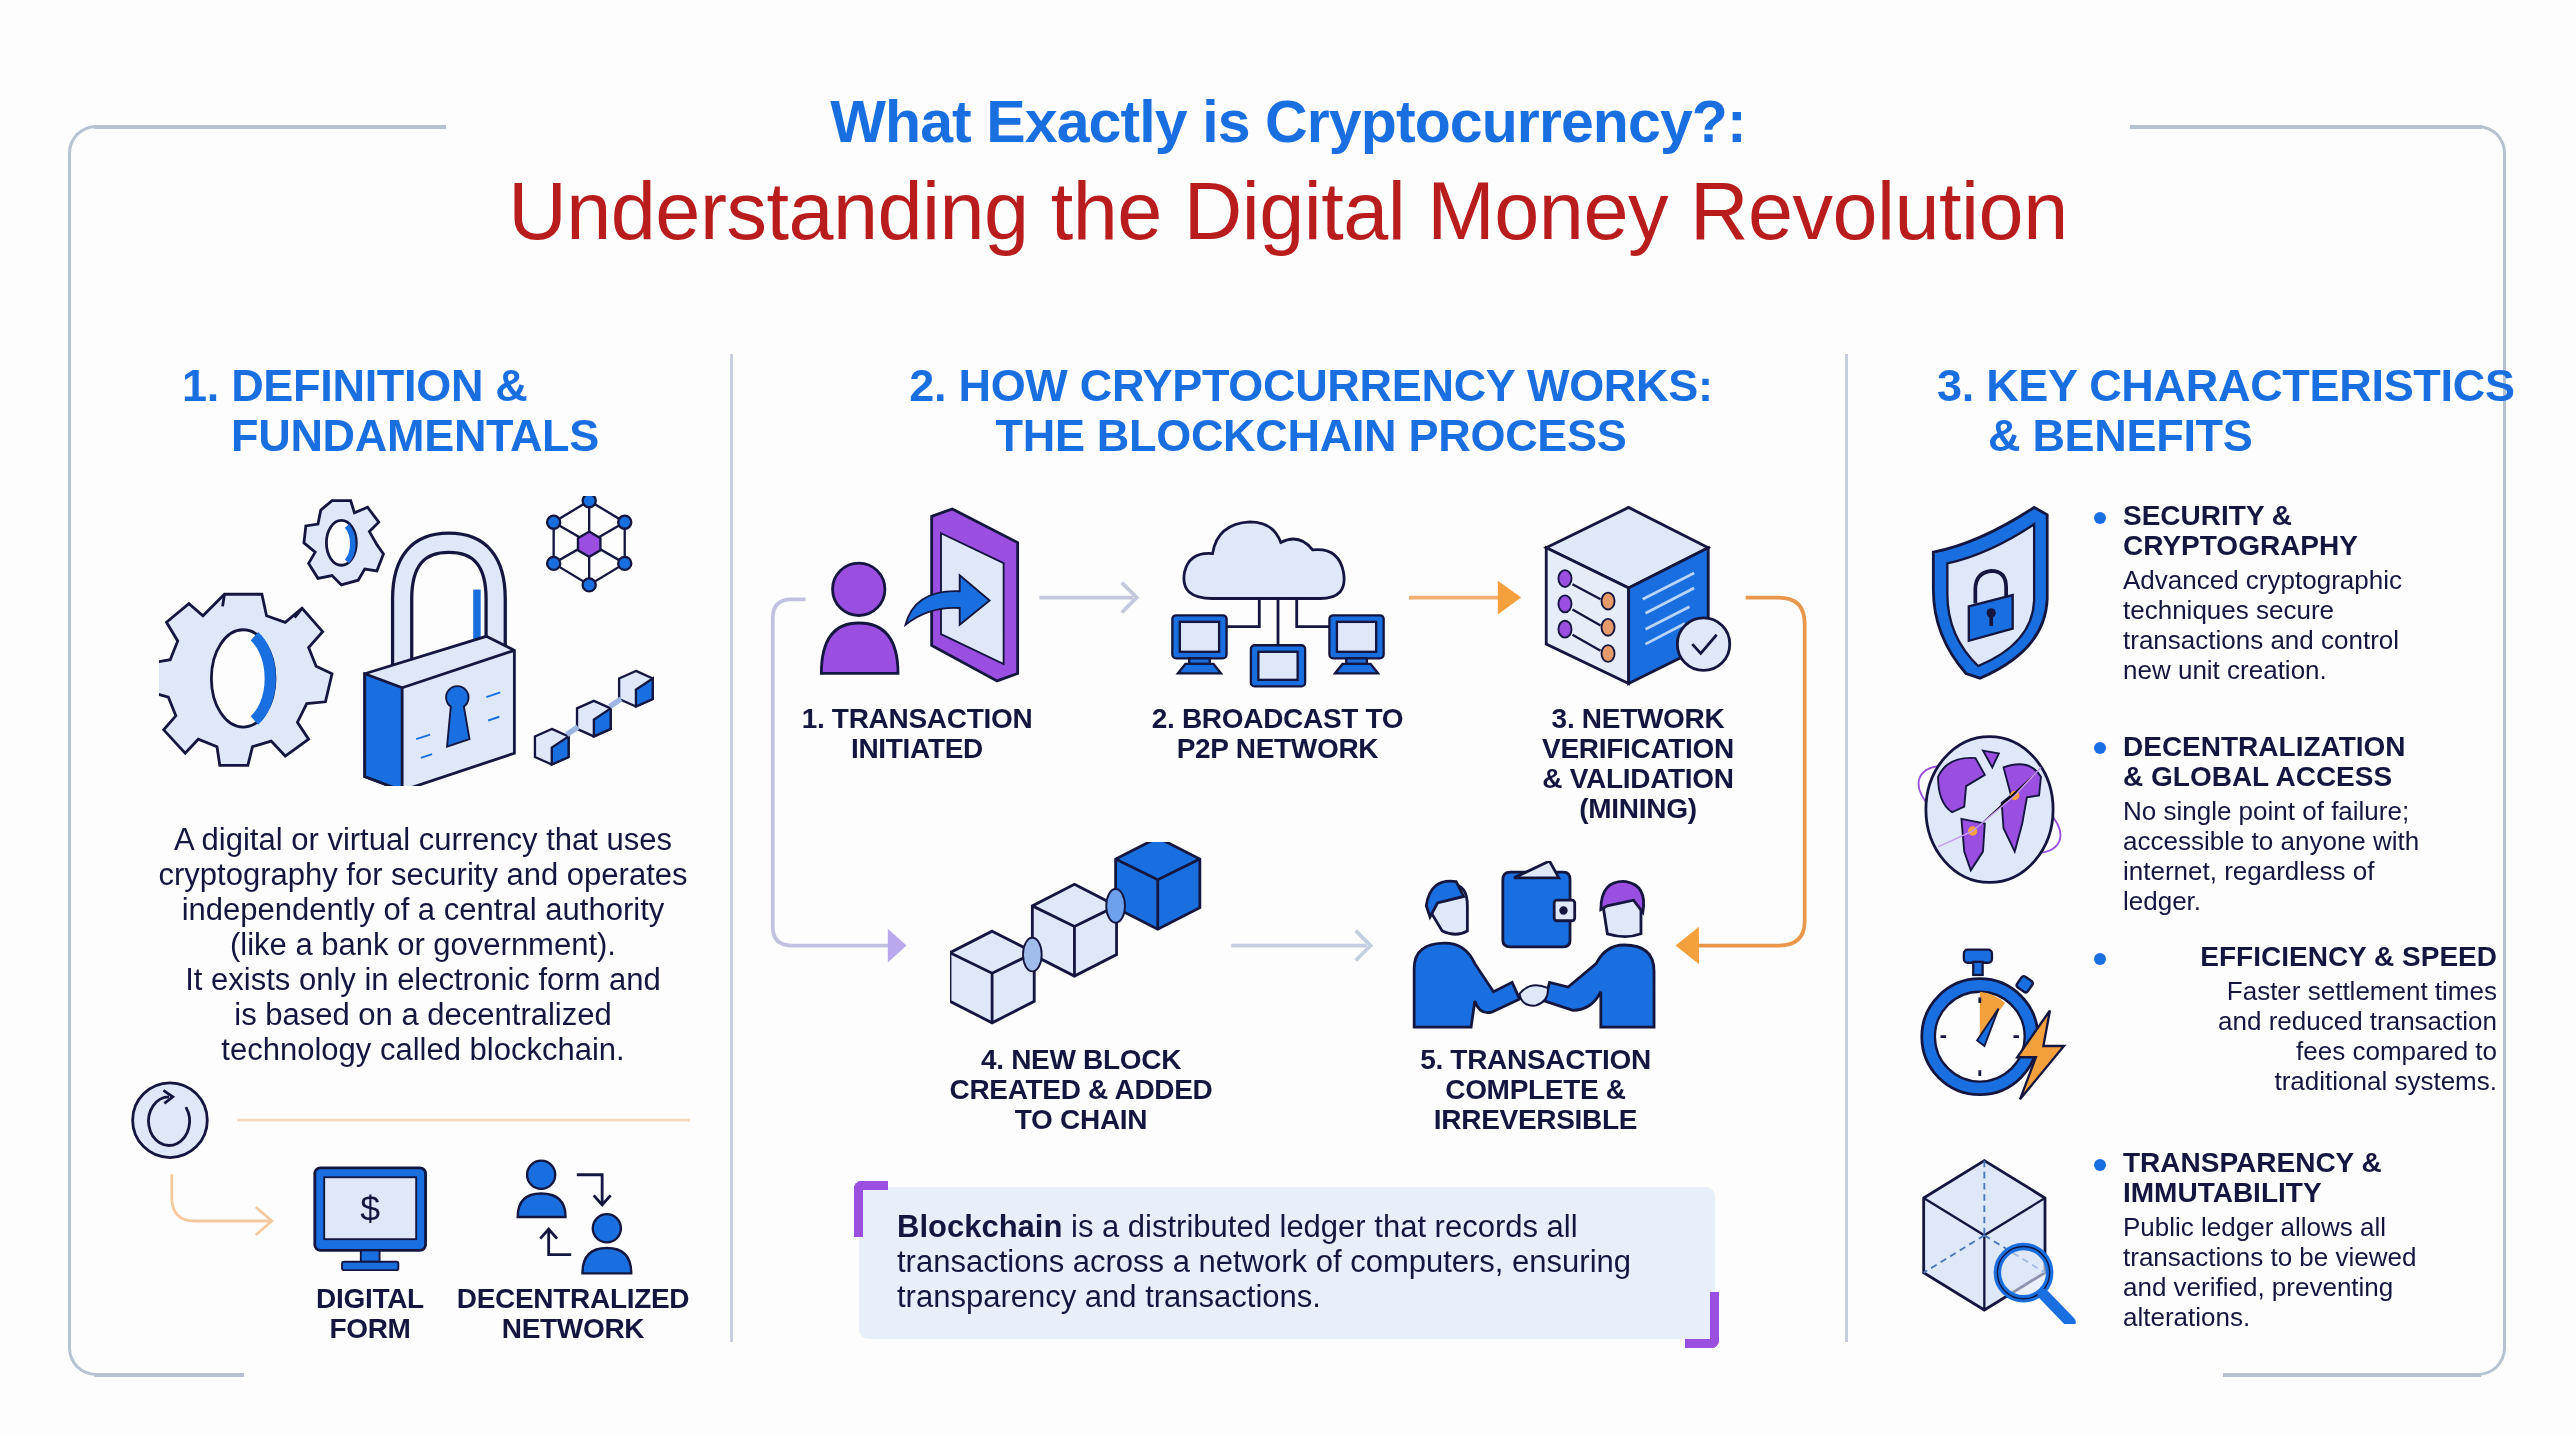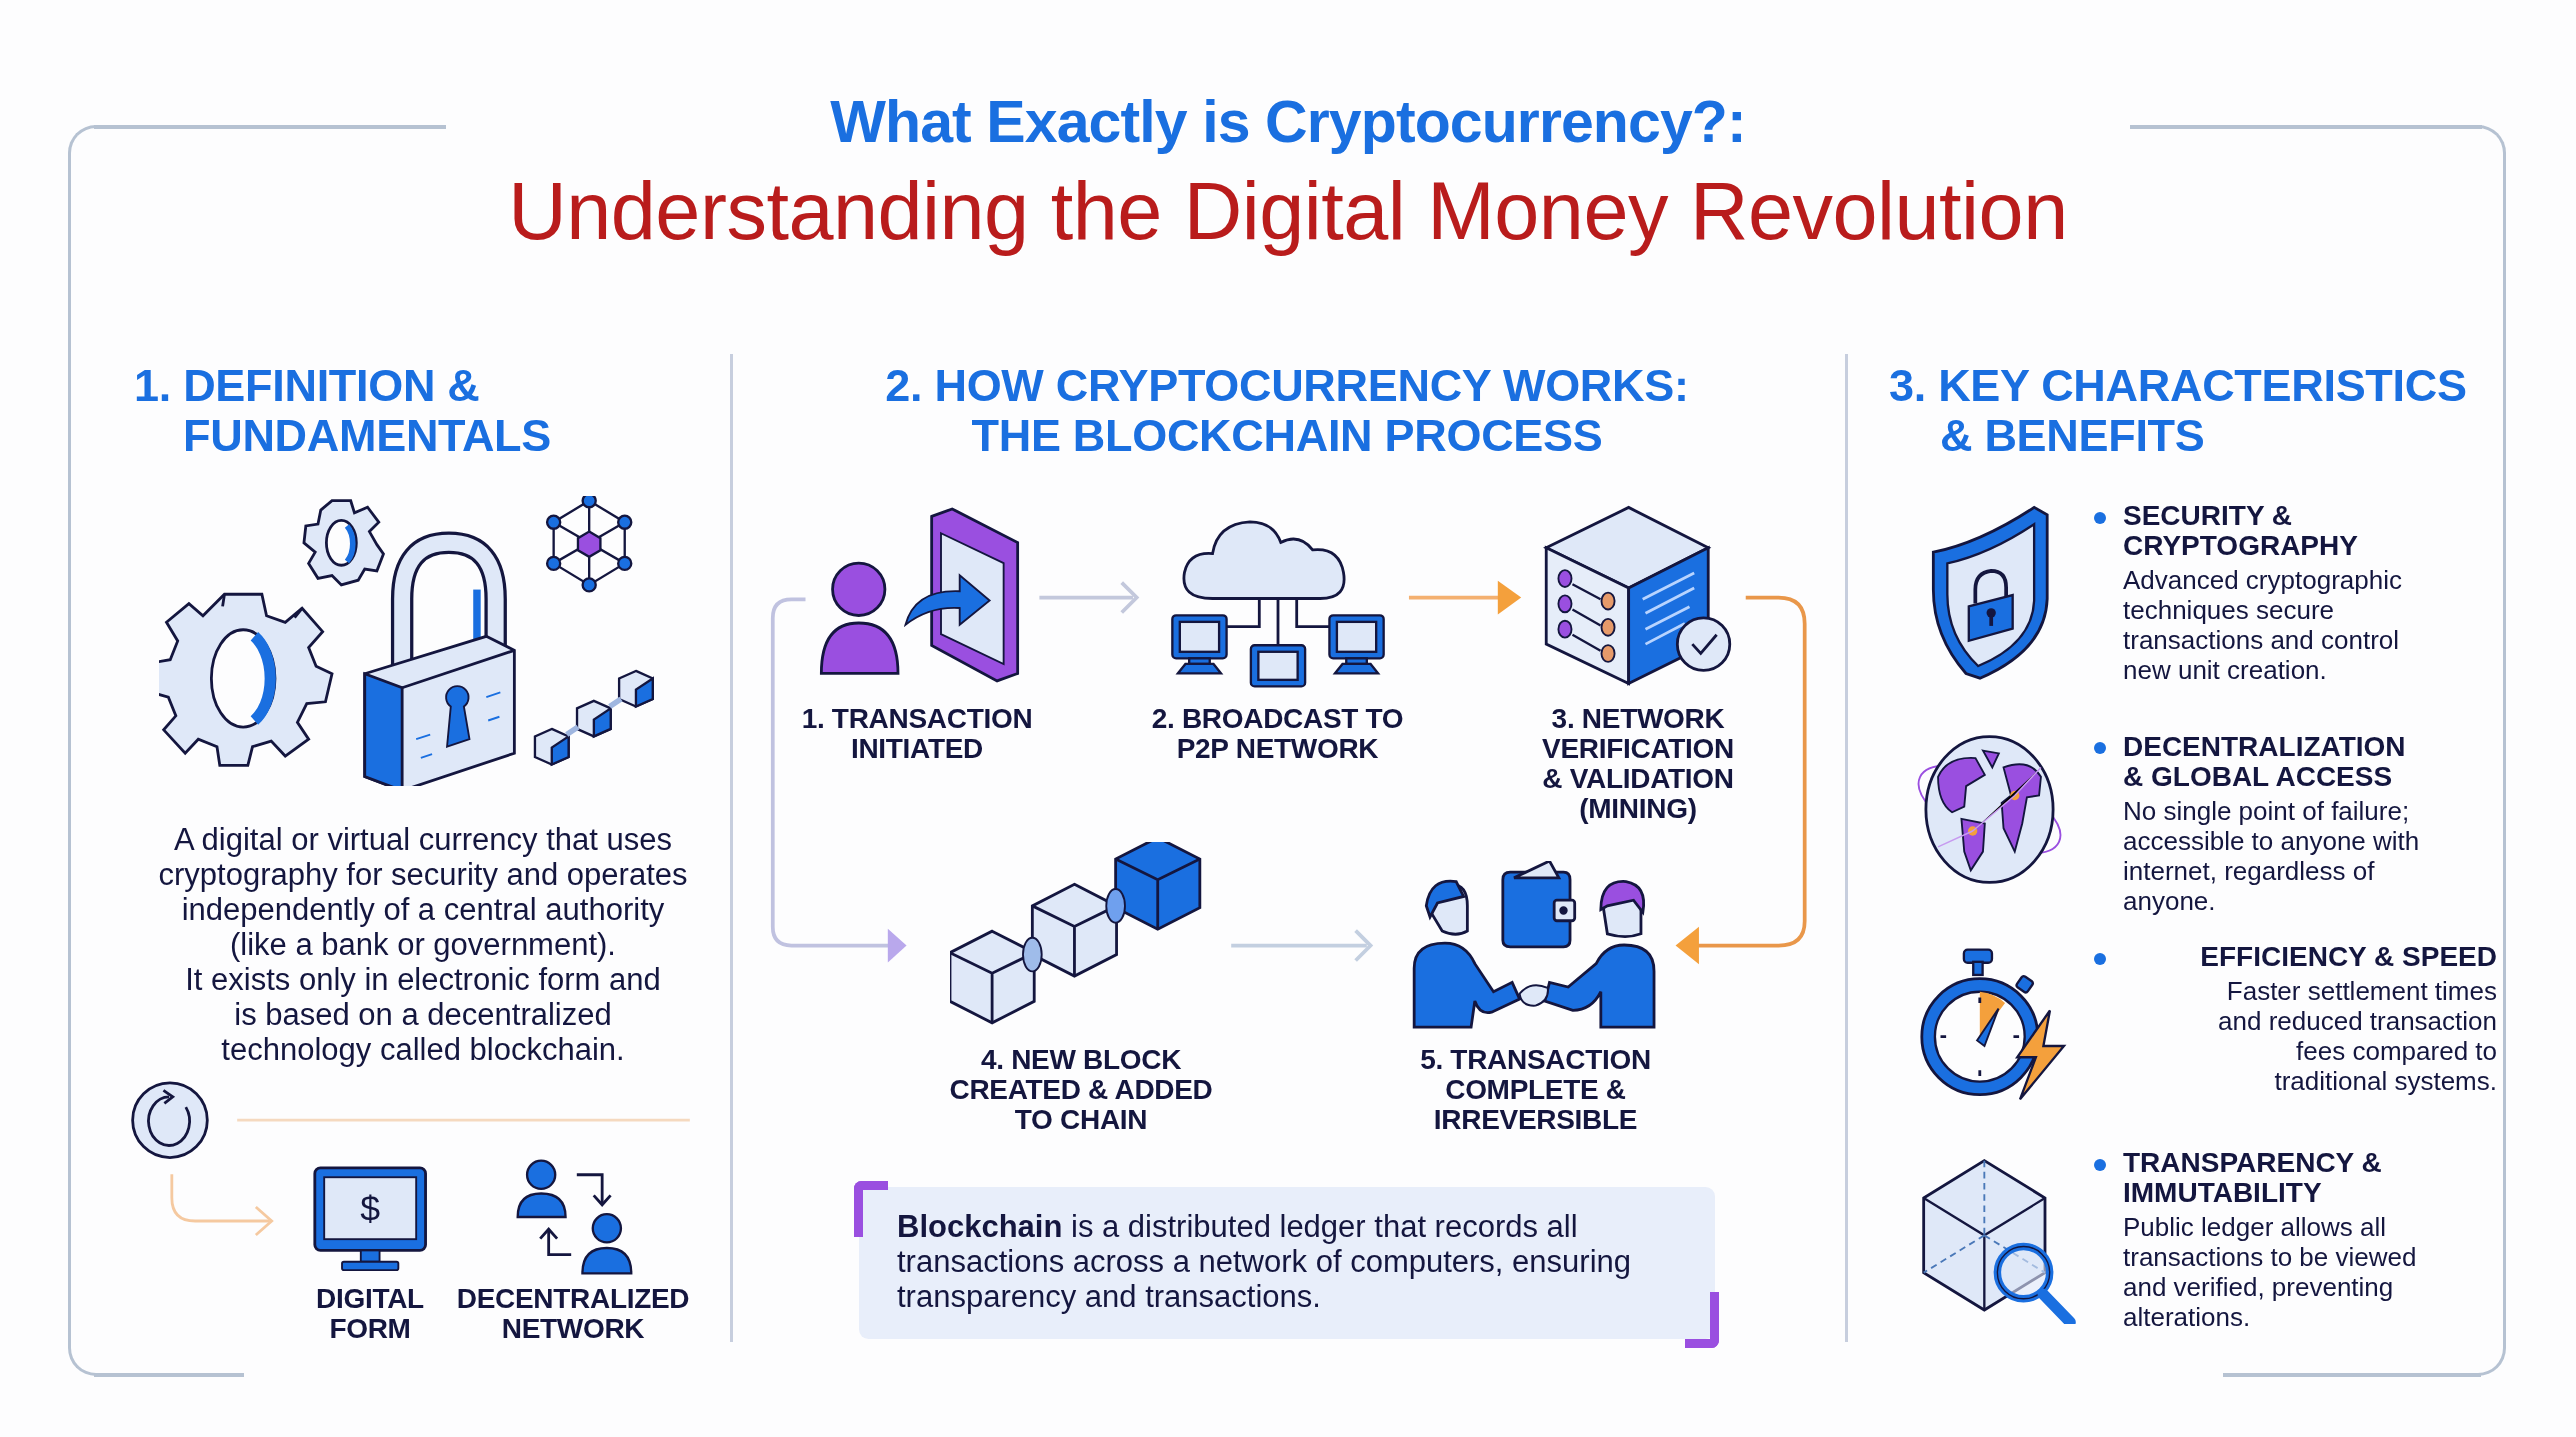--- a/index.html
+++ b/index.html
@@ -14,21 +14,21 @@
   
   .frame-left { left: 68px; top: 125px; width: 28px; height: 1251px; border: 3.7px solid #b6c2d2; border-right: none; border-radius: 28px 0 0 28px; }
   .frame-top-l { left: 94px; top: 125px; width: 352px; height: 3.7px; background: #b6c2d2; }
   .frame-bot-l { left: 94px; top: 1373px; width: 150px; height: 3.7px; background: #b6c2d2; }
   .frame-right { left: 2478px; top: 125px; width: 28px; height: 1251px; border: 3.7px solid #b6c2d2; border-left: none; border-radius: 0 28px 28px 0; }
   .frame-top-r { left: 2130px; top: 125px; width: 352px; height: 3.7px; background: #b6c2d2; }
   .frame-bot-r { left: 2223px; top: 1373px; width: 258px; height: 3.7px; background: #b6c2d2; }
 
   .divider { width: 2.8px; background: #c7cede; top: 354px; height: 988px; }
 
-  .sec-head { font-size: 45px; font-weight: bold; color: #1a6fe0; line-height: 50px; letter-spacing: -0.3px; }
+  .sec-head { font-size: 45px; font-weight: bold; color: #1a6fe0; line-height: 50px; letter-spacing: -0.3px; margin-left: 48px; }
 
   .body-text { font-size: 31px; line-height: 35px; color: #14163f; }
   .label-caps { font-size: 28px; font-weight: bold; color: #14163f; line-height: 30px; text-align: center; text-transform: uppercase; letter-spacing: -0.3px; }
 
   .item-title { font-size: 28px; font-weight: bold; line-height: 30px; color: #14163f; }
   .item-desc { font-size: 26px; line-height: 30px; color: #14163f; margin-top: 3.7px; }
   .bullet { width: 12px; height: 12px; border-radius: 50%; background: #1a6fe0; }
 
   .bc-box { left: 859px; top: 1187px; width: 856px; height: 152px; background: #e8eefa; border-radius: 9.4px; }
   .bc-corner-tl { left: 854px; top: 1181px; width: 34px; height: 56px; border-left: 9.4px solid #9a4fe0; border-top: 9.4px solid #9a4fe0; border-radius: 7.5px 0 0 0; }
@@ -337,21 +337,21 @@
   <path d="M67,108 L112,70 L140,40 M67,108 L30,125" stroke="#c79af0" stroke-width="1.5"></path>
 </svg>
 <div class="abs bullet" style="left:2094px; top:742px;"></div>
 <div class="abs" style="left:2123px; top:732px; width:374px;">
   <div class="item-title">DECENTRALIZATION</div>
   <div class="item-title">&amp; GLOBAL ACCESS</div>
   <div class="item-desc">
     <div>No single point of failure;</div>
     <div>accessible to anyone with</div>
     <div>internet, regardless of</div>
-    <div>anyone.</div>
+    <div>ledger.</div>
   </div>
 </div>
 
 <svg class="abs" style="left:1919px; top:945px;" width="159" height="159" viewBox="0 0 170 170">
   <rect x="48" y="5" width="30" height="14" rx="4" fill="#1a6fe0" stroke="#14163f" stroke-width="2.5"></rect>
   <rect x="58" y="18" width="10" height="14" fill="#1a6fe0" stroke="#14163f" stroke-width="2.5"></rect>
   <rect x="106" y="35" width="14" height="14" rx="3" fill="#1a6fe0" stroke="#14163f" stroke-width="2.5" transform="rotate(35 113 42)"></rect>
   <circle cx="65" cy="98" r="62" fill="#1a6fe0" stroke="#14163f" stroke-width="3"></circle>
   <circle cx="65" cy="98" r="48" fill="#fdfdfe" stroke="#14163f" stroke-width="2.5"></circle>
   <path d="M65,50 L65,98 L92,62 A48,48 0 0 0 65,50 Z" fill="#f4a03c"></path>

